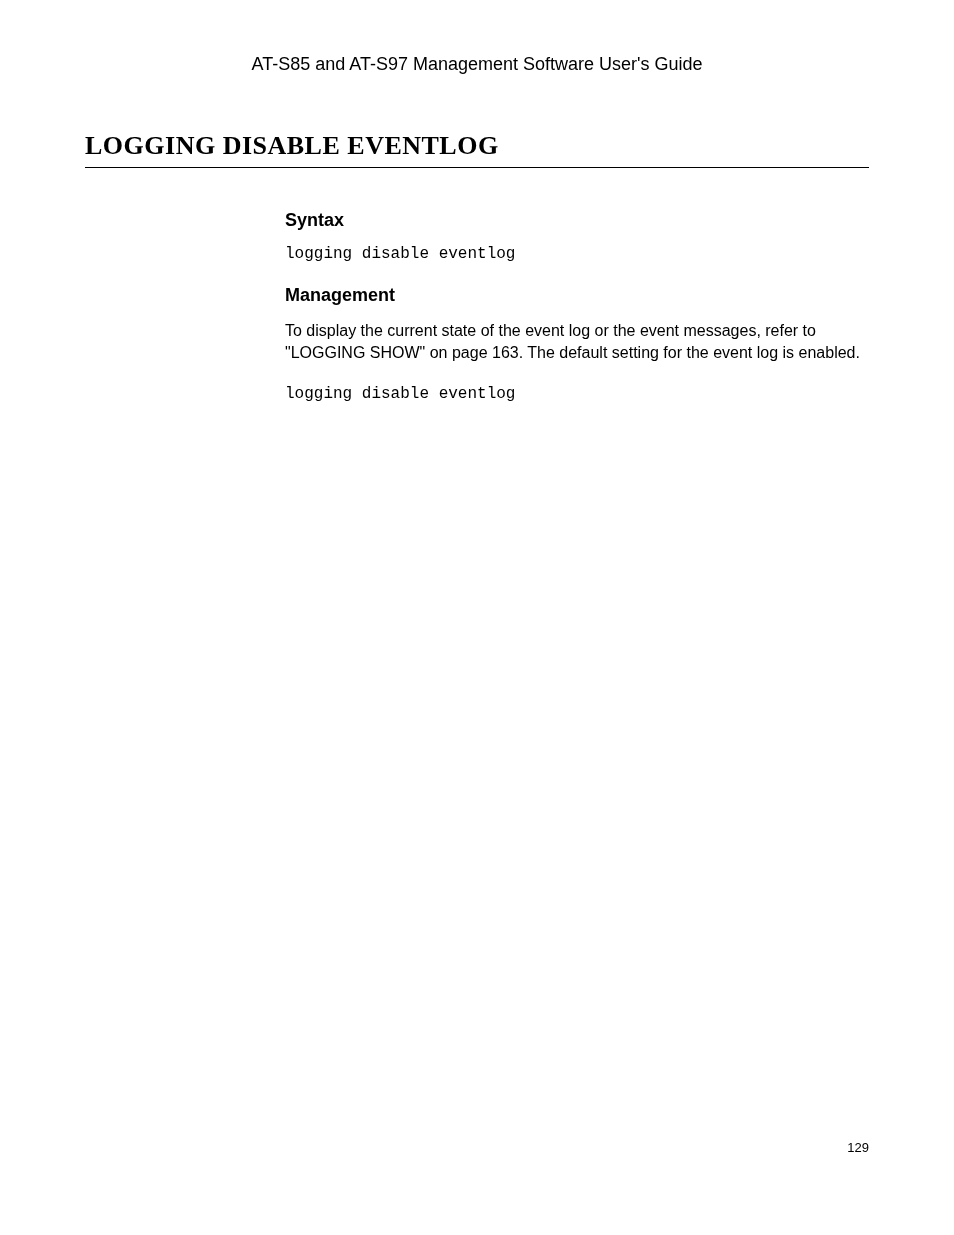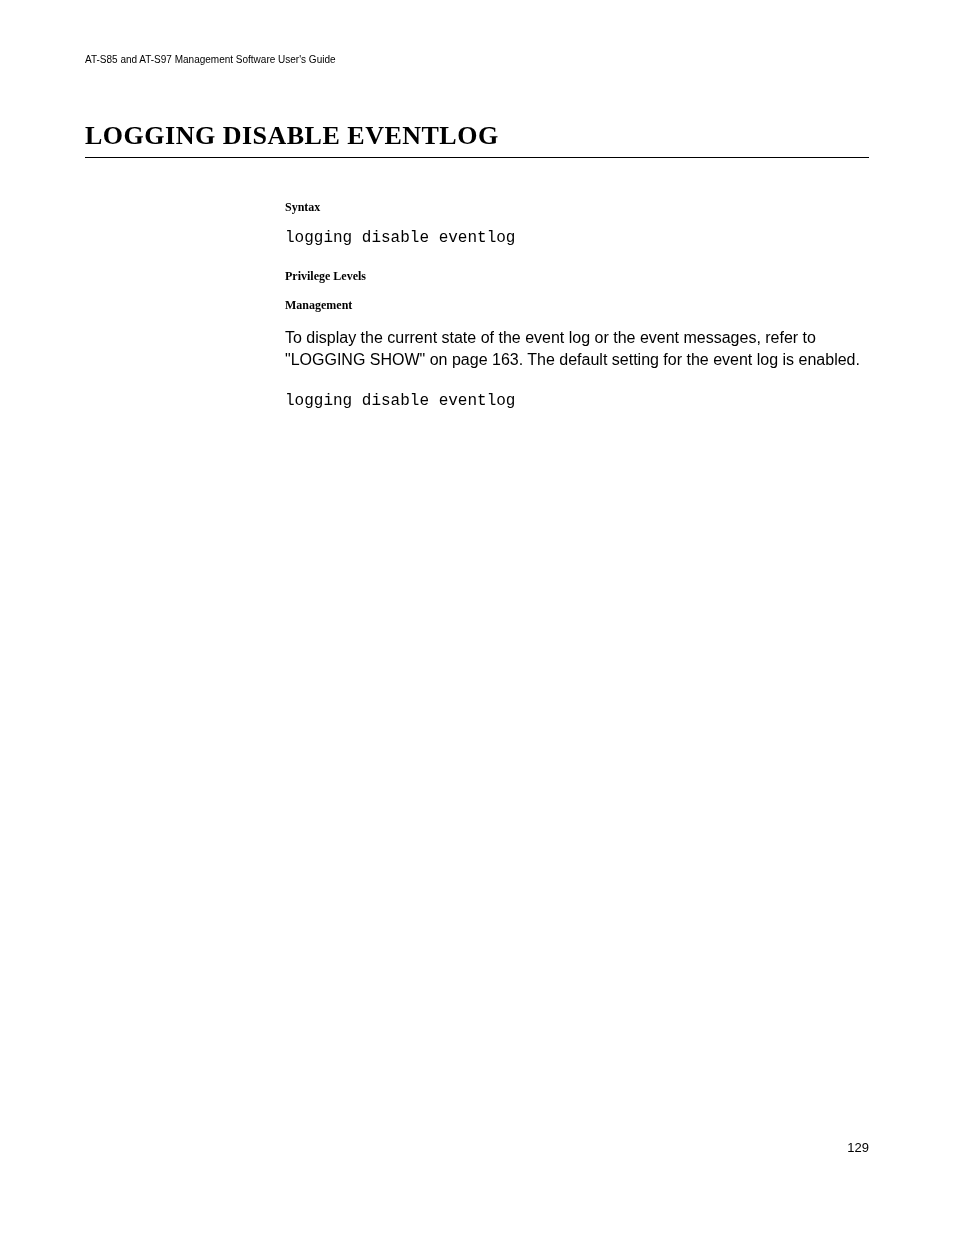--- a/index.html
+++ b/index.html
@@ -12,40 +12,40 @@
       height: 1235px;
       background: #ffffff;
       font-family: Arial, Helvetica, sans-serif;
       color: #000000;
       position: relative;
     }
     .page {
       padding: 54px 85px 0 85px;
     }
     .header {
-      text-align: left;
-      font-size: 10px;
+      text-align: center;
+      font-size: 18px;
       font-family: Arial, Helvetica, sans-serif;
       margin-bottom: 56px;
     }
     .title {
       font-family: "Times New Roman", Times, serif;
       font-size: 26px;
       font-weight: bold;
       letter-spacing: 0.5px;
       padding-bottom: 6px;
       border-bottom: 1px solid #000000;
       margin-bottom: 42px;
     }
     .content {
       margin-left: 200px;
     }
     .section-heading {
-      font-family: Liberation Serif, serif;
-      font-size: 12px;
+      font-family: Liberation Sans, sans-serif;
+      font-size: 18px;
       font-weight: bold;
       margin-bottom: 14px;
     }
     .code {
       font-family: "Courier New", Courier, monospace;
       font-size: 16px;
       margin-bottom: 22px;
     }
     .body-text {
       font-family: Arial, Helvetica, sans-serif;
@@ -68,21 +68,20 @@
   <div class="header">AT-S85 and AT-S97 Management Software User's Guide</div>
 
   <h1 class="title">LOGGING DISABLE EVENTLOG</h1>
 
   <div class="content">
 
     <div class="section-heading">Syntax</div>
     <div class="code">logging disable eventlog</div>
 
 
-    <div class="section-heading">Privilege Levels</div>
 
     <div class="section-heading">Management</div>
     <div class="body-text">To display the current state of the event log or the event messages, refer to "LOGGING SHOW" on page 163. The default setting for the event log is enabled.</div>
 
     <div class="code">logging disable eventlog</div>
 
   </div>
 </div>
 
 <div class="page-number">129</div>

